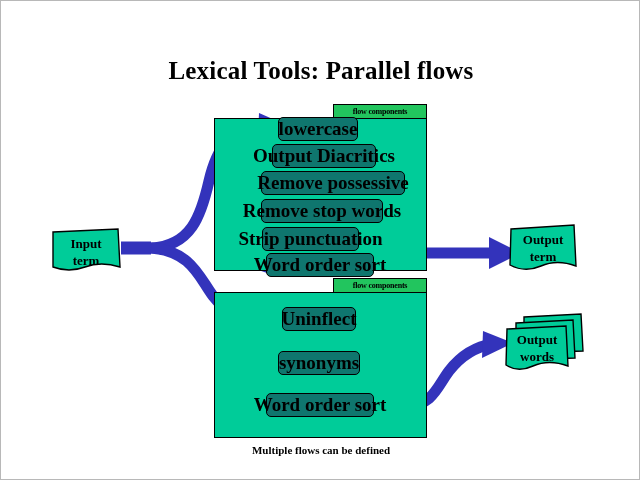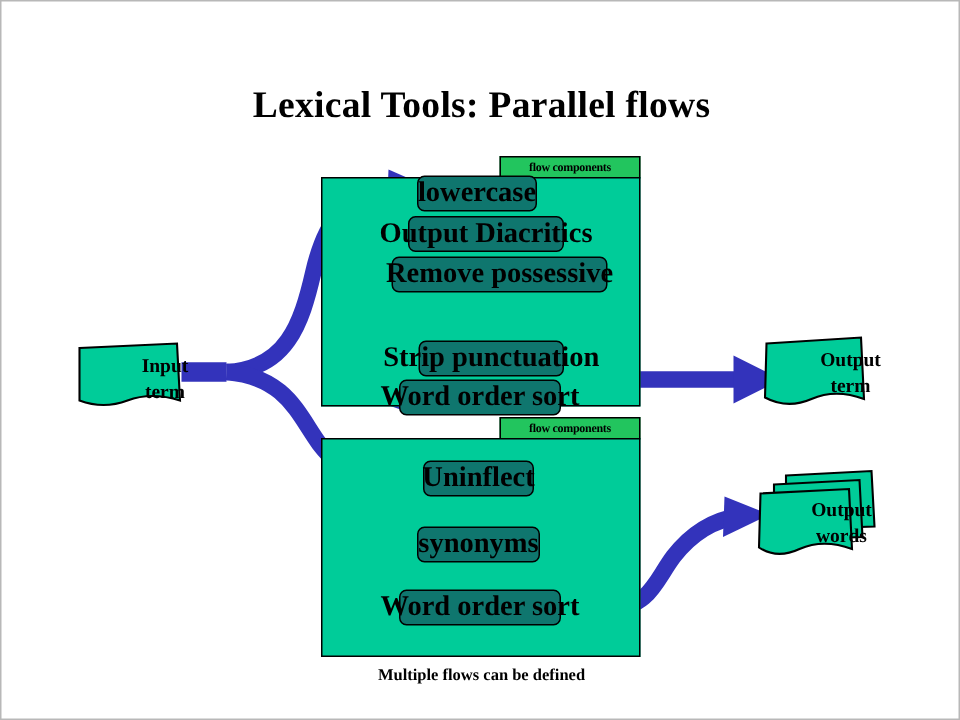--- a/index.html
+++ b/index.html
@@ -87,21 +87,20 @@
   }
   .doc-label {
     position: absolute;
     text-align: center;
     font-size: 13px;
     font-weight: bold;
     color: #000000;
     line-height: 17px;
     font-family: "Liberation Serif", "DejaVu Serif", serif;
     pointer-events: none;
-    padding-left: 24px;
   }
 </style>
 </head>
 <body>
 
 <div id="canvas">
 
   <div class="title">Lexical Tools: Parallel flows</div>
 
   <svg id="vector-layer" viewBox="0 0 640 480" xmlns="http://www.w3.org/2000/svg">
@@ -182,21 +181,22 @@
     <div>Output</div>
     <div>words</div>
   </div>
 
   <div class="flow-tab" style="left:332px; top:103px; width:94px;">flow components</div>
   <div class="flow-panel" style="left:213px; top:117px; width:213px; height:153px;"></div>
 
   <div class="step-box" style="left:277px; top:116px; width:80px;">lowercase</div>
   <div class="step-box" style="left:271px; top:143px; width:104px;">Output Diacritics</div>
   <div class="step-box" style="left:260px; top:170px; width:144px;">Remove possessive</div>
-  <div class="step-box" style="left:278px; top:226px; width:97px;">Strip punctuation</div>
+  <div class="step-box" style="left:260px; top:198px; width:122px;">Remove stop words</div>
+  <div class="step-box" style="left:261px; top:226px; width:97px;">Strip punctuation</div>
   <div class="step-box" style="left:265px; top:252px; width:108px;">Word order sort</div>
 
   <div class="flow-tab" style="left:332px; top:277px; width:94px;">flow components</div>
   <div class="flow-panel" style="left:213px; top:291px; width:213px; height:146px;"></div>
 
   <div class="step-box" style="left:281px; top:306px; width:74px;">Uninflect</div>
   <div class="step-box" style="left:277px; top:350px; width:82px;">synonyms</div>
   <div class="step-box" style="left:265px; top:392px; width:108px;">Word order sort</div>
 
   <div class="caption">Multiple flows can be defined</div>

